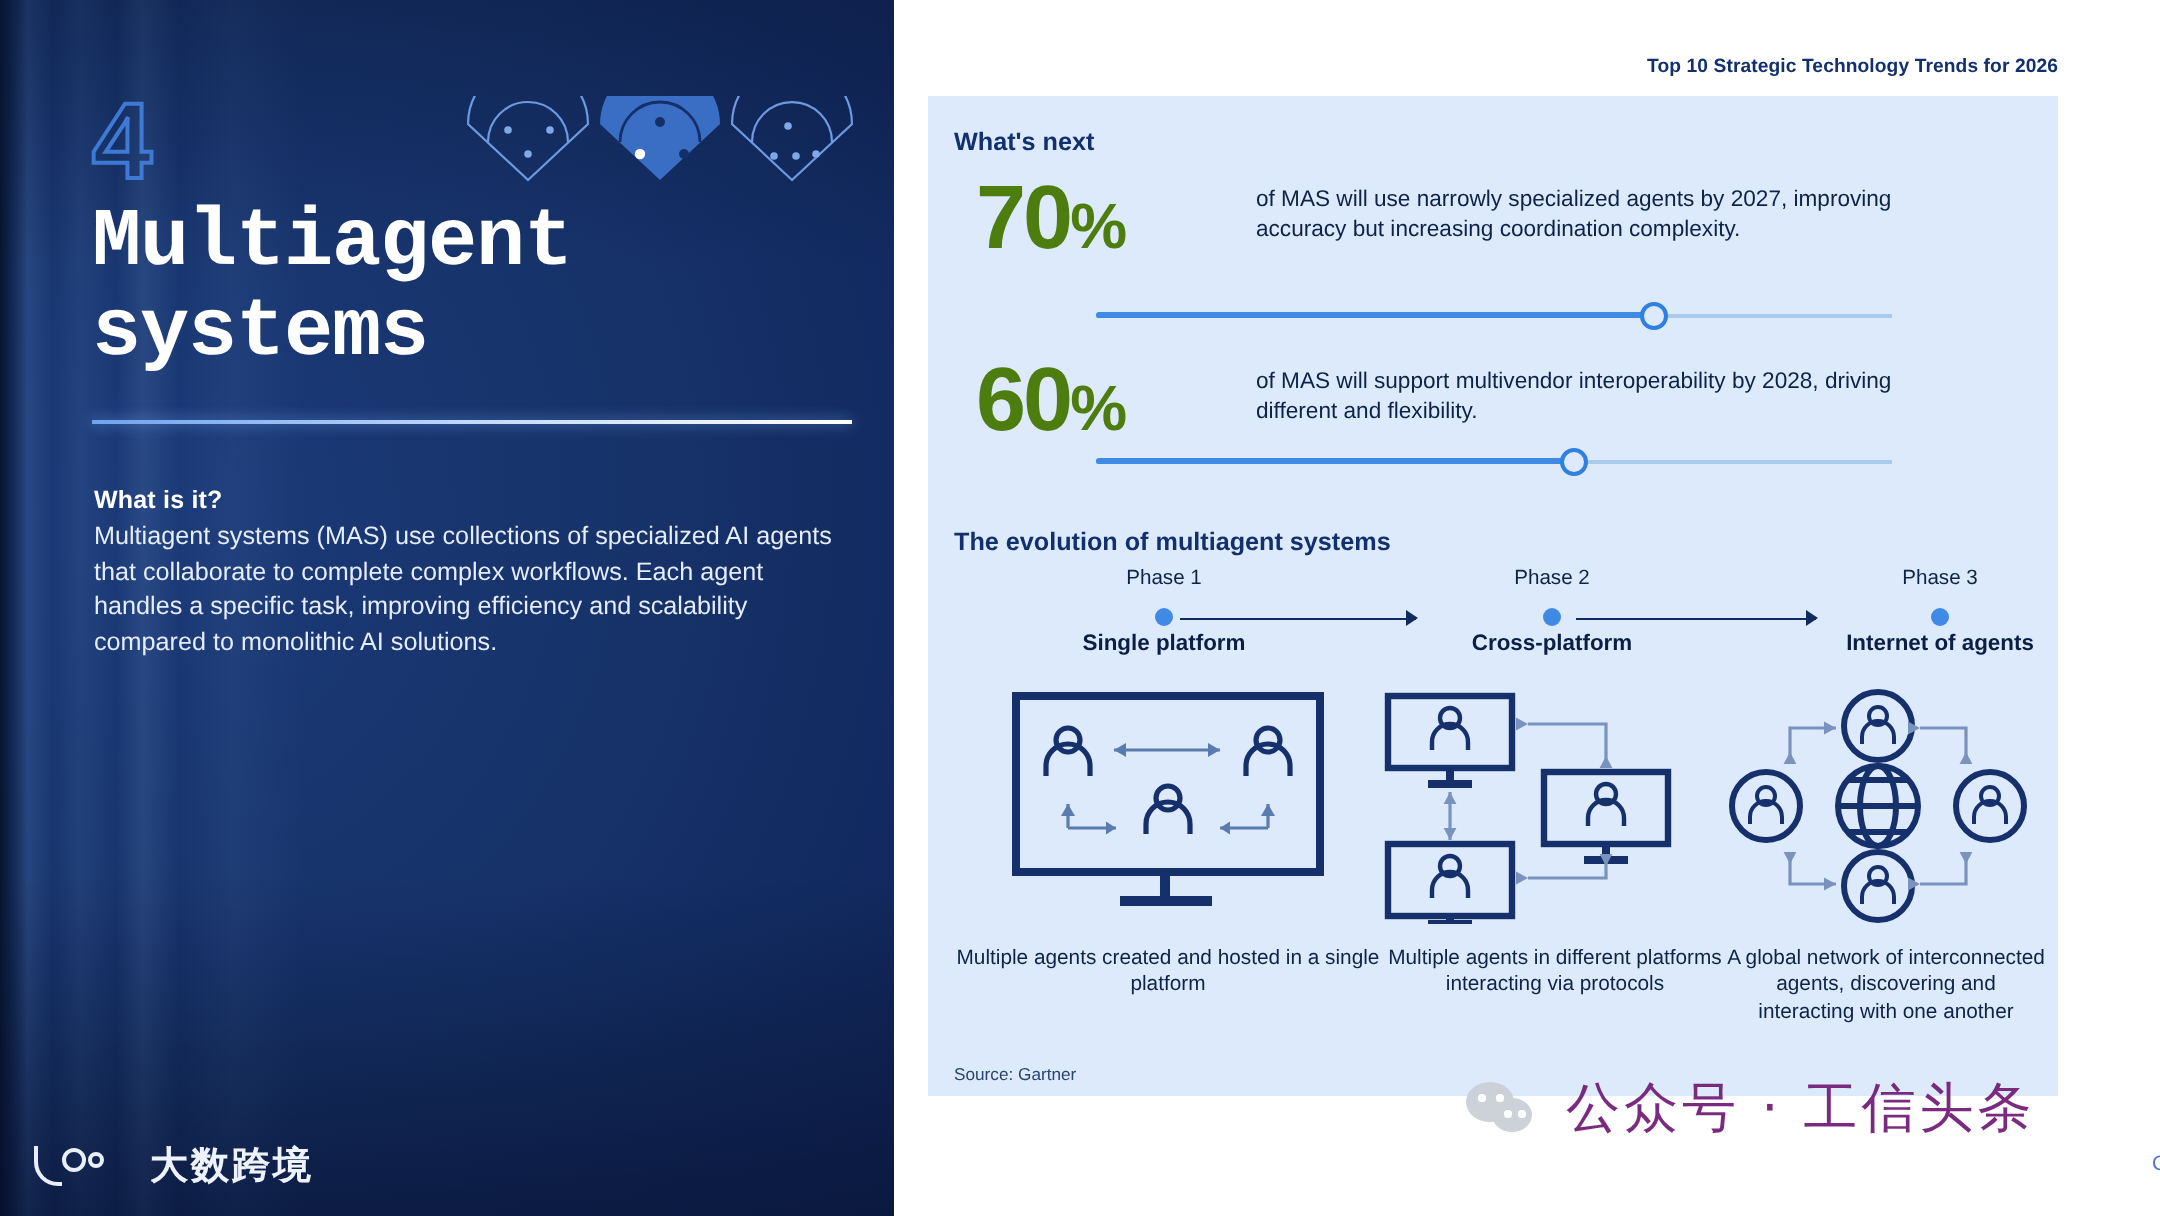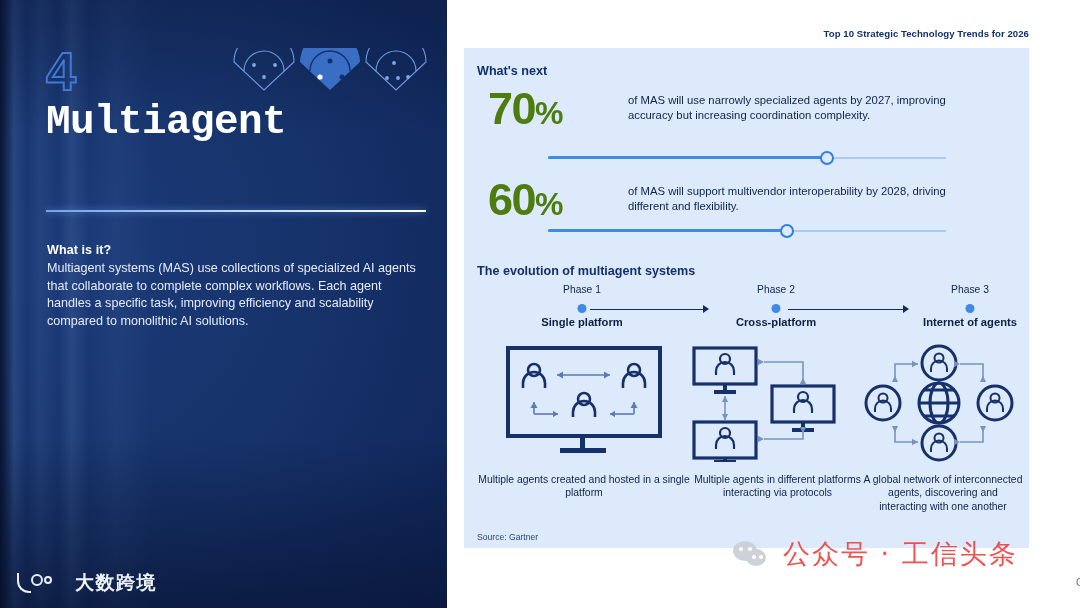--- a/index.html
+++ b/index.html
@@ -123,21 +123,21 @@
   #source-note{position:absolute;left:13px;top:484px;font-size:8.6px;color:#2a4471;}
 
   
   #footer{position:absolute;left:447px;bottom:0;width:633px;height:44px;}
   .foot-link{position:absolute;top:13px;font-size:10.4px;color:#4a78c8;white-space:nowrap;}
   #foot-0{left:182px;}
 
   
   #watermark{
     position:absolute;left:733px;top:536px;display:flex;align-items:center;gap:10px;
-    color:#ef4444;font-size:27px;font-weight:500;letter-spacing:2px;
+    color:#701a75;font-size:27px;font-weight:500;letter-spacing:2px;
     font-family:"DejaVu Sans",sans-serif;pointer-events:none;opacity:0.92;
   }
   #watermark .wc{position:relative;width:40px;height:30px;flex:0 0 40px;}
   #watermark .wc .b1,#watermark .wc .b2{position:absolute;border-radius:50%;background:#c9cfd6;}
   #watermark .wc .b1{left:0;top:2px;width:24px;height:20px;}
   #watermark .wc .b2{left:13px;top:10px;width:20px;height:17px;}
   #watermark .wc .d{position:absolute;width:3.5px;height:3.5px;border-radius:50%;background:#ffffff;}
 </style>
 </head>
 <body>
@@ -175,20 +175,21 @@
         </g>
         <circle cx="162" cy="15" r="1.9" fill="#7fa9e6"></circle>
         <circle cx="155" cy="30" r="1.9" fill="#7fa9e6"></circle>
         <circle cx="166" cy="30" r="1.9" fill="#7fa9e6"></circle>
         <circle cx="176" cy="29" r="1.9" fill="#7fa9e6"></circle>
       </svg>
     </div>
 
     <div class="slide-title">
       <div>Multiagent</div>
+      <div>systems</div>
     </div>
     <div class="title-rule"></div>
 
     <div class="body-block" id="block-what">
       <p class="body-head">What is it?</p>
       <p class="body-text">Multiagent systems (MAS) use collections of specialized AI agents that collaborate to complete complex workflows. Each agent handles a specific task, improving efficiency and scalability compared to monolithic AI solutions.</p>
     </div>
 
 
     <div id="brand-logo">

